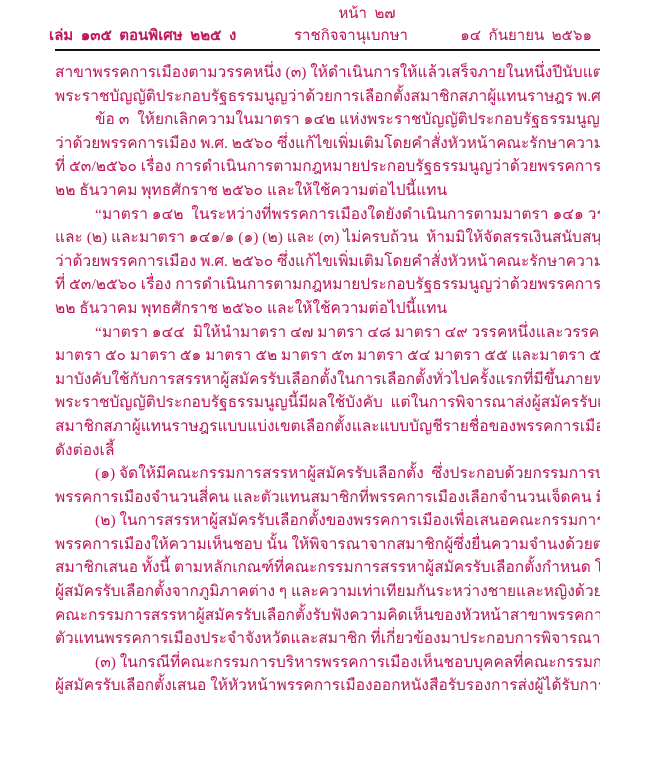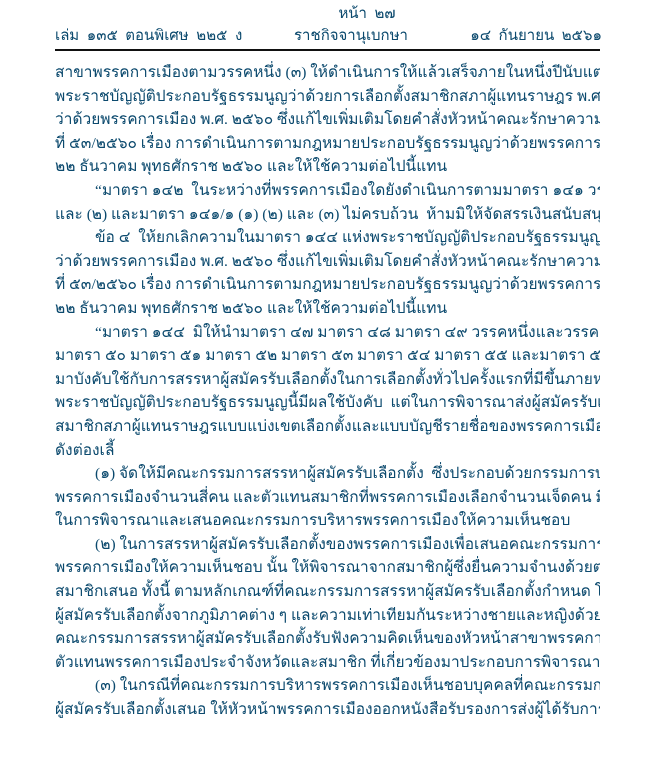--- a/index.html
+++ b/index.html
@@ -3,43 +3,43 @@
 <meta charset="utf-8">
 <style>
   html, body { margin: 0; padding: 0; }
   .page {
     position: relative;
     width: 650px;
     height: 778px;
     background: #ffffff;
     overflow: hidden;
     font-family: "Liberation Serif", "DejaVu Serif", serif;
-    color: #0c4a6e;
+    color: #be185d;
     box-sizing: border-box;
   }
   .gazette-header {
     padding-top: 3px;
   }
   .page-num {
     text-align: center;
     padding-left: 84px;   
     font-size: 15px;
     line-height: 20px;
     white-space: pre;
   }
   .header-row {
     position: relative;
     height: 22px;
     line-height: 22px;
     font-size: 15px;
     margin-top: 1px;
   }
-  .header-volume   { position: absolute; left: 55px;  white-space: pre; }
+  .header-volume   { position: absolute; left: 49px;  white-space: pre; font-weight: bold; }
   .header-gazette  { position: absolute; left: 0; right: 0; text-align: center; padding-left: 52px; white-space: pre; }
-  .header-date     { position: absolute; right: 48px; white-space: pre; }
+  .header-date     { position: absolute; right: 58px; white-space: pre; }
   .header-rule {
     margin: 3px 50px 0 55px;
     border: none;
     border-top: 2px solid #111111;
     height: 0;
   }
   .doc-body {
     padding: 9px 50px 0 55px;
   }
   .line {
@@ -62,38 +62,37 @@
       <span class="header-gazette">ราชกิจจานุเบกษา</span>
       <span class="header-volume">เล่ม  ๑๓๕  ตอนพิเศษ  ๒๒๕  ง</span>
       <span class="header-date">๑๔  กันยายน  ๒๕๖๑</span>
     </div>
     <hr class="header-rule">
   </div>
 
   <div class="doc-body">
     <div class="line">สาขาพรรคการเมืองตามวรรคหนึ่ง (๓) ให้ดำเนินการให้แล้วเสร็จภายในหนึ่งปีนับแต่วันที่มีการประกาศ</div>
     <div class="line">พระราชบัญญัติประกอบรัฐธรรมนูญว่าด้วยการเลือกตั้งสมาชิกสภาผู้แทนราษฎร พ.ศ. ๒๕๖๑ ในราชกิจจานุเบกษา”</div>
+    <div class="line indent">ข้อ ๓  ให้ยกเลิกความในมาตรา ๑๔๒ แห่งพระราชบัญญัติประกอบรัฐธรรมนูญ</div>
     <div class="line">ว่าด้วยพรรคการเมือง พ.ศ. ๒๕๖๐ ซึ่งแก้ไขเพิ่มเติมโดยคำสั่งหัวหน้าคณะรักษาความสงบแห่งชาติ</div>
     <div class="line">ที่ ๕๓/๒๕๖๐ เรื่อง การดำเนินการตามกฎหมายประกอบรัฐธรรมนูญว่าด้วยพรรคการเมือง ลงวันที่</div>
     <div class="line">๒๒ ธันวาคม พุทธศักราช ๒๕๖๐ และให้ใช้ความต่อไปนี้แทน</div>
     <div class="line indent">“มาตรา ๑๔๒  ในระหว่างที่พรรคการเมืองใดยังดำเนินการตามมาตรา ๑๔๑ วรรคหนึ่ง (๑)</div>
     <div class="line">และ (๒) และมาตรา ๑๔๑/๑ (๑) (๒) และ (๓) ไม่ครบถ้วน  ห้ามมิให้จัดสรรเงินสนับสนุน</div>
-    <div class="line indent">ข้อ ๔  ให้ยกเลิกความในมาตรา ๑๔๔ แห่งพระราชบัญญัติประกอบรัฐธรรมนูญ</div>
     <div class="line">ว่าด้วยพรรคการเมือง พ.ศ. ๒๕๖๐ ซึ่งแก้ไขเพิ่มเติมโดยคำสั่งหัวหน้าคณะรักษาความสงบแห่งชาติ</div>
     <div class="line">ที่ ๕๓/๒๕๖๐ เรื่อง การดำเนินการตามกฎหมายประกอบรัฐธรรมนูญว่าด้วยพรรคการเมือง ลงวันที่</div>
     <div class="line">๒๒ ธันวาคม พุทธศักราช ๒๕๖๐ และให้ใช้ความต่อไปนี้แทน</div>
     <div class="line indent">“มาตรา ๑๔๔  มิให้นำมาตรา ๔๗ มาตรา ๔๘ มาตรา ๔๙ วรรคหนึ่งและวรรคสอง</div>
     <div class="line">มาตรา ๕๐ มาตรา ๕๑ มาตรา ๕๒ มาตรา ๕๓ มาตรา ๕๔ มาตรา ๕๕ และมาตรา ๕๖</div>
     <div class="line">มาบังคับใช้กับการสรรหาผู้สมัครรับเลือกตั้งในการเลือกตั้งทั่วไปครั้งแรกที่มีขึ้นภายหลังจากวันที่</div>
     <div class="line">พระราชบัญญัติประกอบรัฐธรรมนูญนี้มีผลใช้บังคับ  แต่ในการพิจารณาส่งผู้สมัครรับเลือกตั้ง</div>
     <div class="line">สมาชิกสภาผู้แทนราษฎรแบบแบ่งเขตเลือกตั้งและแบบบัญชีรายชื่อของพรรคการเมือง ให้ดำเนินการ</div>
     <div class="line">ดังต่องเลี้</div>
     <div class="line indent">(๑) จัดให้มีคณะกรรมการสรรหาผู้สมัครรับเลือกตั้ง  ซึ่งประกอบด้วยกรรมการบริหาร</div>
     <div class="line">พรรคการเมืองจำนวนสี่คน และตัวแทนสมาชิกที่พรรคการเมืองเลือกจำนวนเจ็ดคน มีหน้าที่และอำนาจ</div>
-    <div class="line">ในการพิจารณาและเสนอคณะกรรมการบริหารพรรคการเมืองให้ความเห็นชอบ</div>
     <div class="line indent">(๒) ในการสรรหาผู้สมัครรับเลือกตั้งของพรรคการเมืองเพื่อเสนอคณะกรรมการบริหาร</div>
     <div class="line">พรรคการเมืองให้ความเห็นชอบ นั้น ให้พิจารณาจากสมาชิกผู้ซึ่งยื่นความจำนงด้วยตนเองและผู้ซึ่ง</div>
     <div class="line">สมาชิกเสนอ ทั้งนี้ ตามหลักเกณฑ์ที่คณะกรรมการสรรหาผู้สมัครรับเลือกตั้งกำหนด โดยให้คำนึงถึง</div>
     <div class="line">ผู้สมัครรับเลือกตั้งจากภูมิภาคต่าง ๆ และความเท่าเทียมกันระหว่างชายและหญิงด้วย และให้</div>
     <div class="line">คณะกรรมการสรรหาผู้สมัครรับเลือกตั้งรับฟังความคิดเห็นของหัวหน้าสาขาพรรคการเมือง</div>
     <div class="line">ตัวแทนพรรคการเมืองประจำจังหวัดและสมาชิก ที่เกี่ยวข้องมาประกอบการพิจารณาในการสรรหาด้วย</div>
     <div class="line indent">(๓) ในกรณีที่คณะกรรมการบริหารพรรคการเมืองเห็นชอบบุคคลที่คณะกรรมการสรรหา</div>
     <div class="line">ผู้สมัครรับเลือกตั้งเสนอ ให้หัวหน้าพรรคการเมืองออกหนังสือรับรองการส่งผู้ได้รับการสรรหาเป็นผู้สมัคร</div>
   </div>
 

